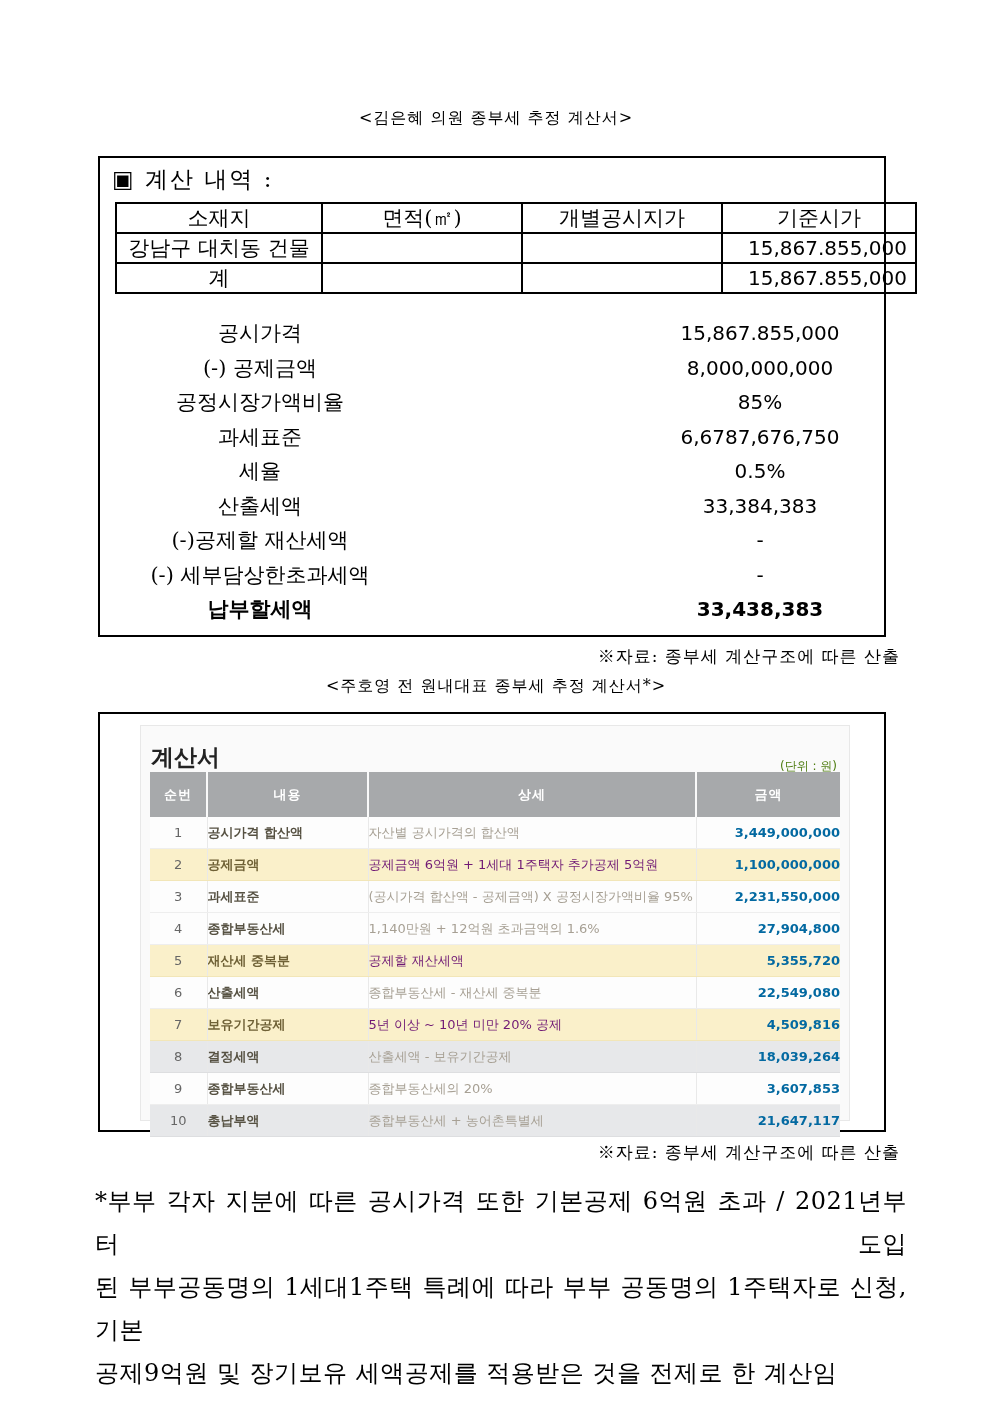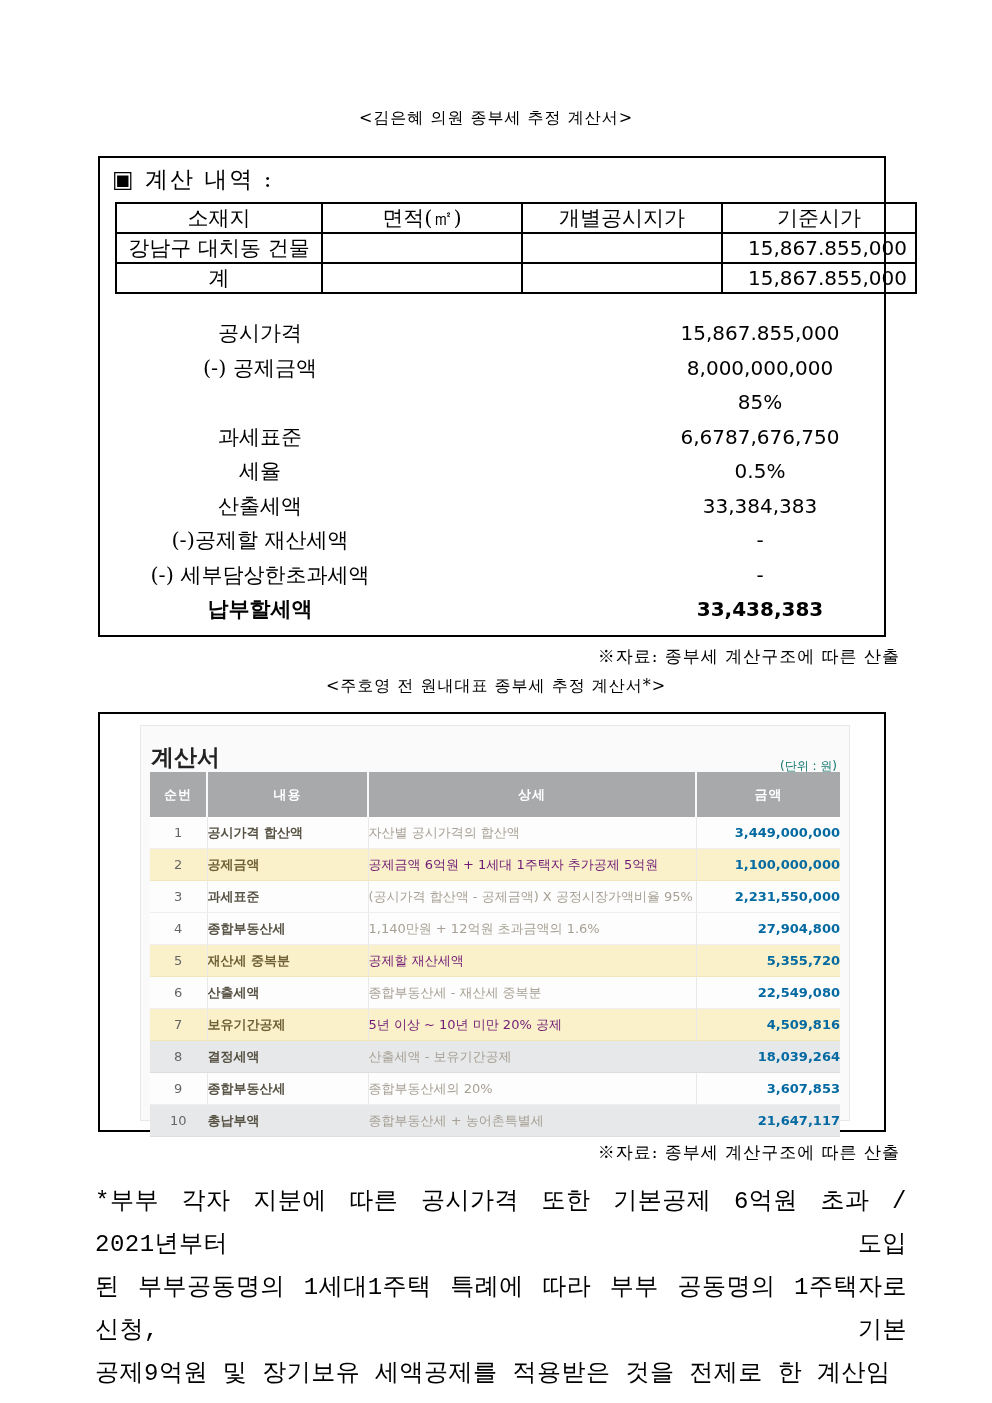--- a/index.html
+++ b/index.html
@@ -32,21 +32,21 @@
   .source1{top:645px;}
   .source2{top:1141px;}
 
   
   .box2{position:absolute;left:98px;top:712px;width:788px;height:420px;
         border:2px solid #000;box-sizing:border-box;background:#fff;}
   .shot{position:absolute;left:40px;top:11px;width:710px;height:396px;
         background:#fafafa;border:1px solid #e8e8e8;box-sizing:border-box;
         font-family:"DejaVu Sans","Liberation Sans",sans-serif;}
   .shot-title{position:absolute;left:10px;top:16px;font-size:23px;font-weight:bold;color:#222;}
-  .shot-unit{position:absolute;right:12px;top:32px;font-size:12px;color:#0f766e;margin-left:14px;}
+  .shot-unit{position:absolute;right:12px;top:32px;font-size:12px;color:#4d7c0f;margin-left:14px;}
 
   table.ctable{position:absolute;left:9px;top:46px;width:690px;border-collapse:collapse;
                table-layout:fixed;}
   table.ctable th{background:#a7a9ab;color:#ffffff;font-size:13px;font-weight:bold;
                height:43px;border-left:2px solid #fafafa;letter-spacing:1px;}
   table.ctable th:first-child{border-left:none;}
   table.ctable td{height:31px;font-size:13px;border-bottom:1px solid #eeeeee;
                border-left:1px solid #e9e9e9;padding:0;white-space:nowrap;overflow:hidden;}
   table.ctable td:first-child{border-left:none;}
   tr.r-white td{background:#fdfdfd;}
@@ -55,21 +55,21 @@
   td.no{text-align:center;color:#666;}
   td.item{padding-left:18px;font-weight:bold;color:#565142;}
   tr.r-yellow td.item{color:#6f6136;}
   td.detail{padding-left:14px;color:#a7a094;font-size:11.5px;}
   tr.r-yellow td.detail{color:#701a75;}
   td.amount{text-align:right;padding-right:14px;color:#0369a1;font-weight:600;font-size:14px;}
 
   
   .footnote{position:absolute;left:95px;top:1180px;width:812px;font-size:24px;
             line-height:43px;letter-spacing:0.5px;}
-  .fline{width:100%;font-family:Liberation Mono, monospace;}
+  .fline{width:100%;}
   .fjust{text-align:justify;text-align-last:justify;}
 </style>
 </head>
 <body>
 
 <div class="page">
 
   <div class="doc-title title1">&lt;김은혜 의원 종부세 추정 계산서&gt;</div>
 
   <div class="box1">
@@ -100,20 +100,21 @@
 
     <div class="calc-row" style="top:158px">
       <span class="calc-label">공시가격</span>
       <span class="calc-value">15,867.855,000</span>
     </div>
     <div class="calc-row" style="top:193px">
       <span class="calc-label">(-) 공제금액</span>
       <span class="calc-value">8,000,000,000</span>
     </div>
     <div class="calc-row" style="top:227px">
+      <span class="calc-label">공정시장가액비율</span>
       <span class="calc-value">85%</span>
     </div>
     <div class="calc-row" style="top:262px">
       <span class="calc-label">과세표준</span>
       <span class="calc-value">6,6787,676,750</span>
     </div>
     <div class="calc-row" style="top:296px">
       <span class="calc-label">세율</span>
       <span class="calc-value">0.5%</span>
     </div>

